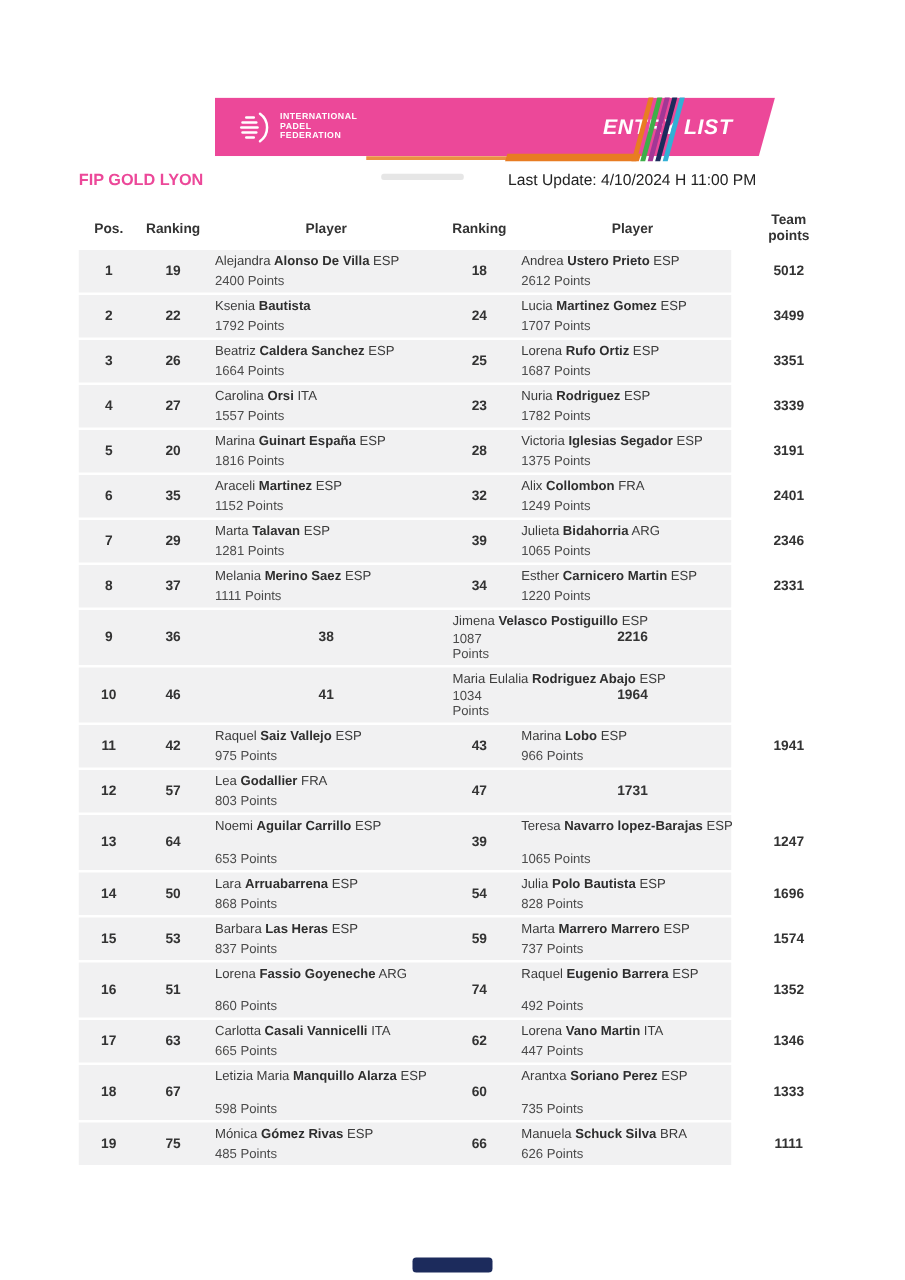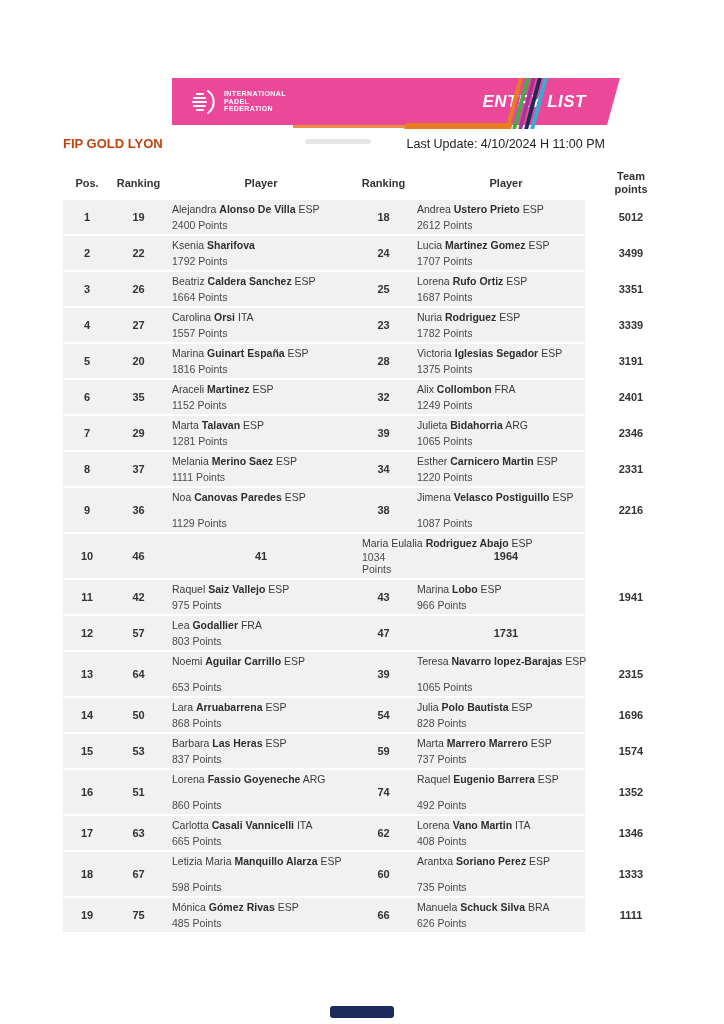--- a/index.html
+++ b/index.html
@@ -24,21 +24,21 @@
   .underline-thick{position:absolute;left:265px;top:47px;width:107px;height:6px;background:#e87c22;transform:skewX(-18deg);}
   .stripe{position:absolute;top:2px;height:51px;width:4px;transform:skewX(-15deg);}
   .stripe.s1{left:372px;background:#e87c22;}
   .stripe.s2{left:379px;background:#3fae49;}
   .stripe.s3{left:385px;background:#a23795;}
   .stripe.s4{left:391px;background:#1c2b5c;}
   .stripe.s5{left:397px;background:#31b0d5;}
   .smudge{position:absolute;left:305px;top:139px;width:66px;height:5px;background:#d9d9d9;opacity:.65;border-radius:2px;}
   
   .title-row{position:absolute;left:63px;top:136px;width:542px;display:flex;justify-content:space-between;align-items:baseline;}
-  .event-title{font-size:13px;font-weight:bold;color:#c2410c;}
+  .event-title{font-size:13px;font-weight:bold;color:#ec4899;}
   .last-update{font-size:12.5px;color:#222;}
   
   .entry-table{position:absolute;left:63px;top:166px;width:522px;}
   .thead,.row{display:grid;grid-template-columns:48px 55px 190px 55px 190px 60px;}
   .thead{height:34px;align-items:center;font-weight:bold;font-size:11px;color:#333;}
   .thead .c{text-align:center;line-height:1.15;}
   .row{
     background:#f1f1f2;margin-bottom:2px;height:34px;box-sizing:border-box;
     padding:3px 0;align-items:stretch;
   }
@@ -118,21 +118,21 @@
         <div class="cell player">
           <div class="name"><span>Andrea</span> <b>Ustero Prieto</b> <span>ESP</span></div>
           <div class="pts">2612 Points</div>
         </div>
         <div class="cell team">5012</div>
       </div>
       <div class="row">
         <div class="cell pos">2</div>
         <div class="cell rank">22</div>
         <div class="cell player">
-          <div class="name"><span>Ksenia</span> <b>Sharifova</b></div>
+          <div class="name"><span>Ksenia</span> <b>Bautista</b></div>
           <div class="pts">1792 Points</div>
         </div>
         <div class="cell rank">24</div>
         <div class="cell player">
           <div class="name"><span>Lucia</span> <b>Martinez Gomez</b> <span>ESP</span></div>
           <div class="pts">1707 Points</div>
         </div>
         <div class="cell team">3499</div>
       </div>
       <div class="row">
@@ -215,24 +215,20 @@
         <div class="cell rank">34</div>
         <div class="cell player">
           <div class="name"><span>Esther</span> <b>Carnicero Martin</b> <span>ESP</span></div>
           <div class="pts">1220 Points</div>
         </div>
         <div class="cell team">2331</div>
       </div>
       <div class="row tall">
         <div class="cell pos">9</div>
         <div class="cell rank">36</div>
-        <div class="cell player">
-          <div class="name"><span>Noa</span> <b>Canovas Paredes</b> <span>ESP</span></div>
-          <div class="pts">1129 Points</div>
-        </div>
         <div class="cell rank">38</div>
         <div class="cell player">
           <div class="name"><span>Jimena</span> <b>Velasco Postiguillo</b> <span>ESP</span></div>
           <div class="pts">1087 Points</div>
         </div>
         <div class="cell team">2216</div>
       </div>
       <div class="row tall">
         <div class="cell pos">10</div>
         <div class="cell rank">46</div>
@@ -272,21 +268,21 @@
         <div class="cell rank">64</div>
         <div class="cell player">
           <div class="name"><span>Noemi</span> <b>Aguilar Carrillo</b> <span>ESP</span></div>
           <div class="pts">653 Points</div>
         </div>
         <div class="cell rank">39</div>
         <div class="cell player">
           <div class="name"><span>Teresa</span> <b>Navarro lopez-Barajas</b> <span>ESP</span></div>
           <div class="pts">1065 Points</div>
         </div>
-        <div class="cell team">2315</div>
+        <div class="cell team">1247</div>
       </div>
       <div class="row">
         <div class="cell pos">14</div>
         <div class="cell rank">50</div>
         <div class="cell player">
           <div class="name"><span>Lara</span> <b>Arruabarrena</b> <span>ESP</span></div>
           <div class="pts">868 Points</div>
         </div>
         <div class="cell rank">54</div>
         <div class="cell player">
@@ -326,21 +322,21 @@
       <div class="row">
         <div class="cell pos">17</div>
         <div class="cell rank">63</div>
         <div class="cell player">
           <div class="name"><span>Carlotta</span> <b>Casali Vannicelli</b> <span>ITA</span></div>
           <div class="pts">665 Points</div>
         </div>
         <div class="cell rank">62</div>
         <div class="cell player">
           <div class="name"><span>Lorena</span> <b>Vano Martin</b> <span>ITA</span></div>
-          <div class="pts">408 Points</div>
+          <div class="pts">447 Points</div>
         </div>
         <div class="cell team">1346</div>
       </div>
       <div class="row tall">
         <div class="cell pos">18</div>
         <div class="cell rank">67</div>
         <div class="cell player">
           <div class="name"><span>Letizia Maria</span> <b>Manquillo Alarza</b> <span>ESP</span></div>
           <div class="pts">598 Points</div>
         </div>

